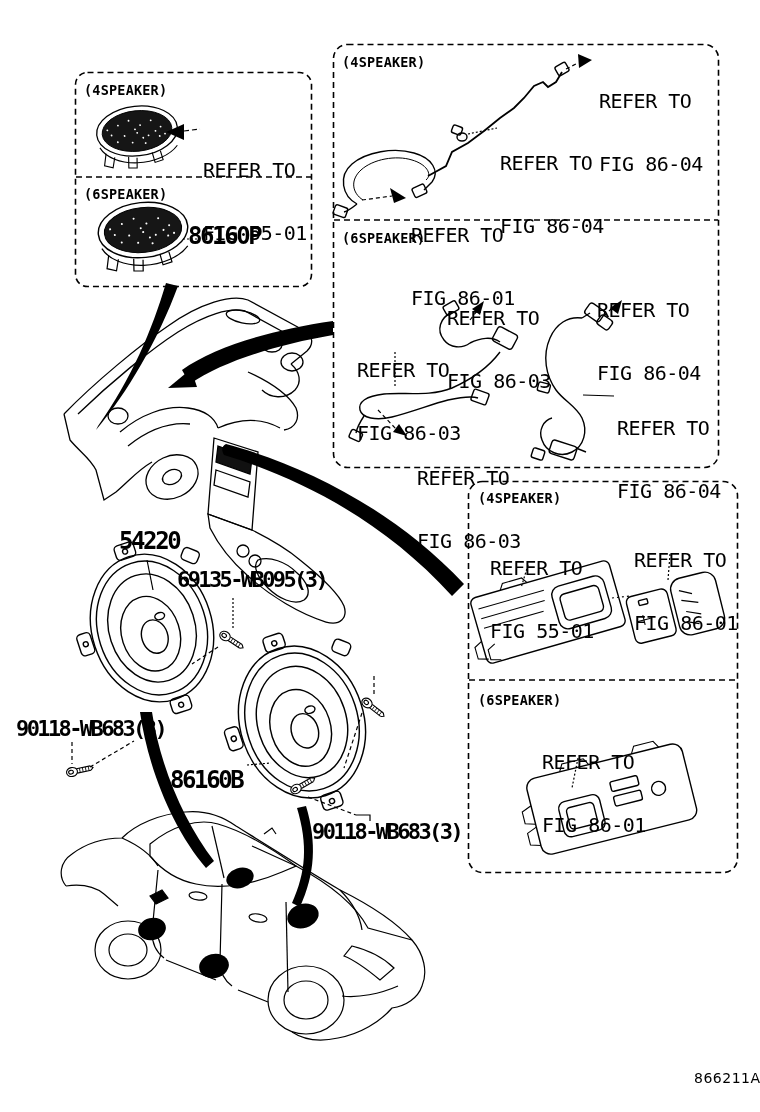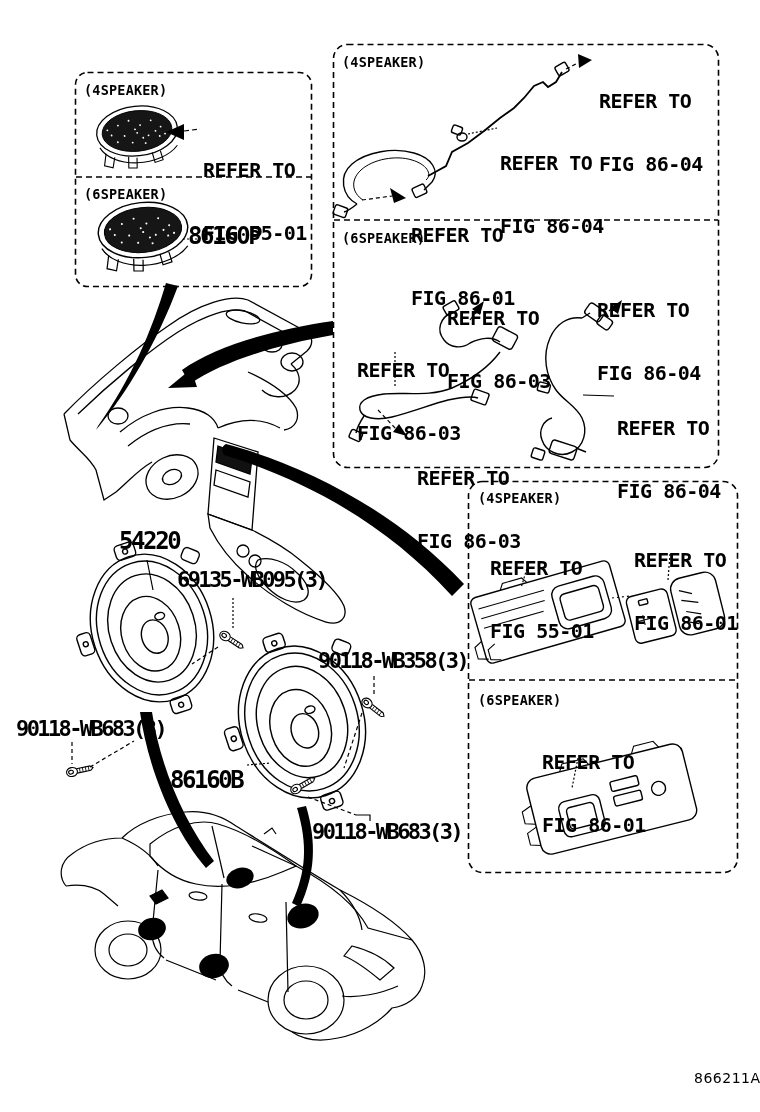--- a/index.html
+++ b/index.html
@@ -1,20 +1,20 @@
 <!DOCTYPE html>
 <html><head>
 <meta charset="utf-8">
 <style>
   html,body{margin:0;padding:0;background:#fff;}
   #canvas{position:relative;width:760px;height:1112px;background:#ffffff;overflow:hidden;
           font-family:"DejaVu Sans Mono",monospace;color:#000;}
   #art{position:absolute;left:0;top:0;z-index:1;}
   .hdr{position:absolute;z-index:3;font-size:13.5px;font-weight:bold;letter-spacing:0.2px;white-space:pre;}
-  .ref{position:absolute;z-index:3;font-size:20px;font-weight:bold;line-height:21px;letter-spacing:-0.5px;white-space:pre;}
+  .ref{position:absolute;z-index:3;font-size:20px;font-weight:normal;line-height:21px;letter-spacing:-0.5px;white-space:pre;}
   .part{position:absolute;z-index:3;font-size:24px;font-weight:bold;letter-spacing:-2.4px;white-space:pre;}
   .partnum{position:absolute;z-index:3;font-size:22px;font-weight:bold;letter-spacing:-2.6px;white-space:pre;}
   .footer{position:absolute;z-index:3;font-family:"DejaVu Sans",sans-serif;font-size:14px;letter-spacing:0.5px;}
 </style>
 </head>
 <body>
 
 <div id="canvas">
 
   <svg id="art" width="760" height="1112" viewBox="0 0 760 1112">
@@ -321,17 +321,16 @@
   <div class="hdr" style="left:478px;top:692px;">(6SPEAKER)</div>
   <div class="ref" style="left:542px;top:710px;">
     <div>REFER TO</div>
     <div>FIG 86-01</div>
   </div>
 
   <div class="part" style="left:119px;top:527px;">54220</div>
   <div class="partnum" style="left:177px;top:567px;">69135-WB095(3)</div>
   <div class="partnum" style="left:16px;top:716px;">90118-WB683(3)</div>
   <div class="part" style="left:170px;top:750px;margin-top:16px;">86160B</div>
-  <div class="partnum" style="left:318px;top:648px;">90118-WB358(3)</div>
   <div class="partnum" style="left:312px;top:819px;">90118-WB683(3)</div>
 
   <div class="footer" style="left:694px;top:1070px;">866211A</div>
 </div>
 
 </body></html>

